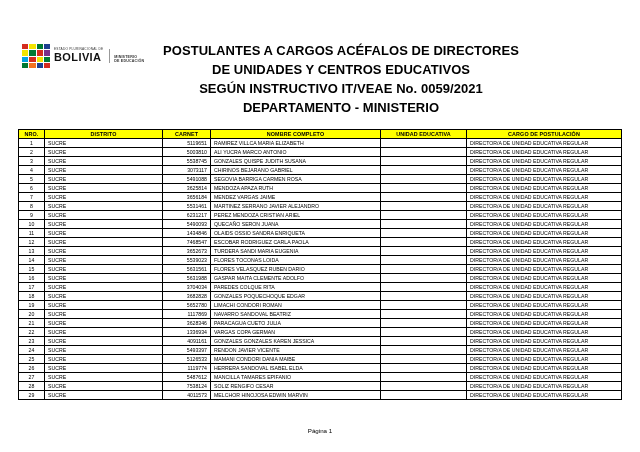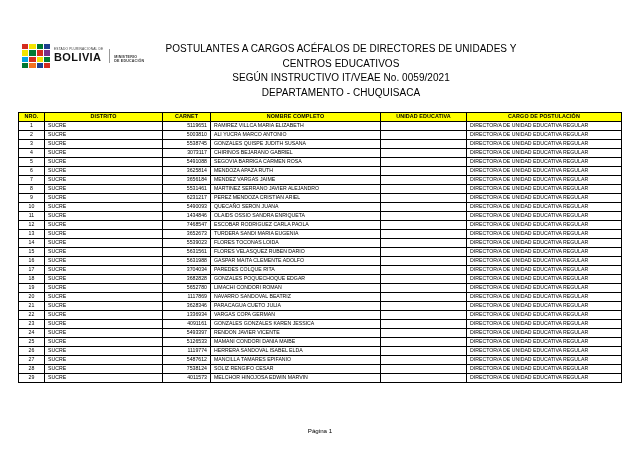--- a/index.html
+++ b/index.html
@@ -72,22 +72,22 @@
     padding-left: 4px;
     margin-left: 2px;
   }
   .logo-min span { display: block; font-weight: bold; letter-spacing: .2px;}
   .title-block {
     flex: 1;
     text-align: center;
     padding-right: 90px;
   }
   .title-block div {
-    font-size: 10px;
-    font-weight: normal;
+    font-size: 13px;
+    font-weight: bold;
     line-height: 1.45;
     letter-spacing: .05px;
   }
   
   .table-wrap {
     padding: 12px 18px 0 18px;
     box-sizing: border-box;
   }
   table {
     width: 100%;
@@ -158,21 +158,21 @@
         <span class="bolivia">BOLIVIA</span>
       </div>
       <div class="logo-min">
         <span>MINISTERIO</span>
         <span>DE EDUCACIÓN</span>
       </div>
     </div>
     <div class="title-block">
       <div>POSTULANTES A CARGOS ACÉFALOS DE DIRECTORES DE UNIDADES Y CENTROS EDUCATIVOS</div>
       <div>SEGÚN INSTRUCTIVO  IT/VEAE No. 0059/2021</div>
-      <div>DEPARTAMENTO  - CHUQUISACA</div>
+      <div>DEPARTAMENTO  - MINISTERIO</div>
     </div>
   </div>
 
   <div class="table-wrap">
     <table>
       <thead>
         <tr>
           <th class="c-nro">NRO.</th>
           <th class="c-dist">DISTRITO</th>
           <th class="c-carn">CARNET</th>

